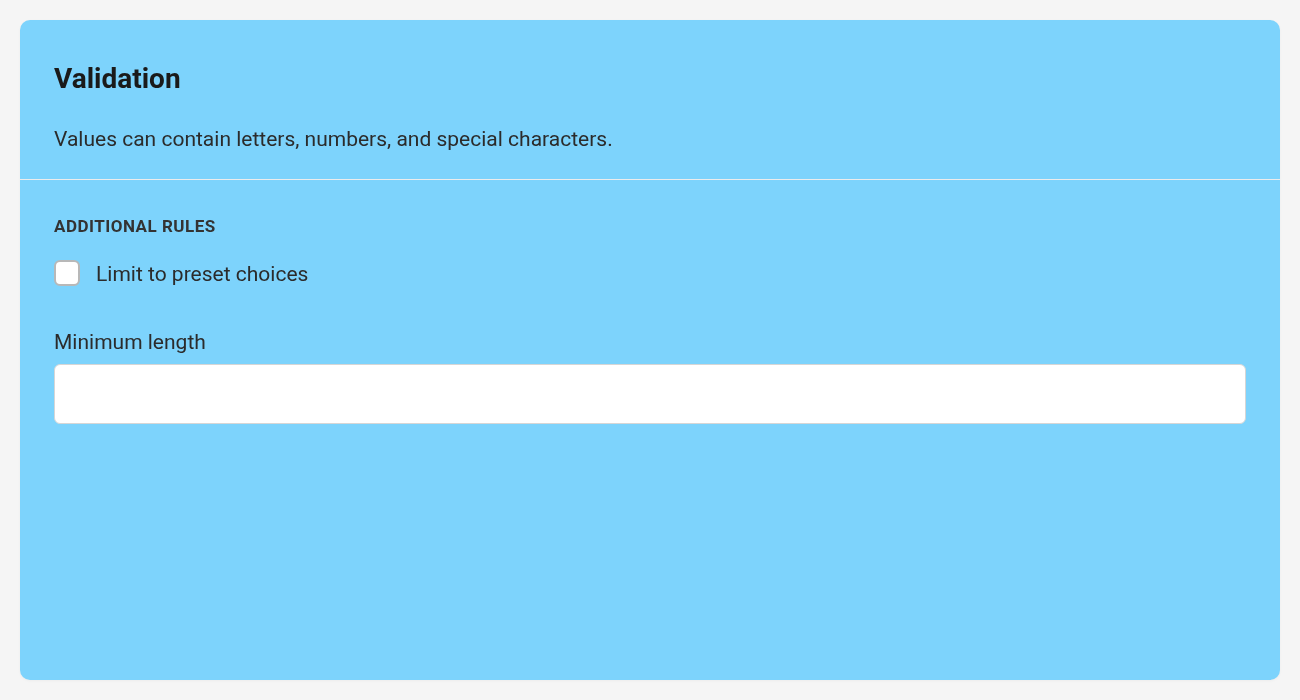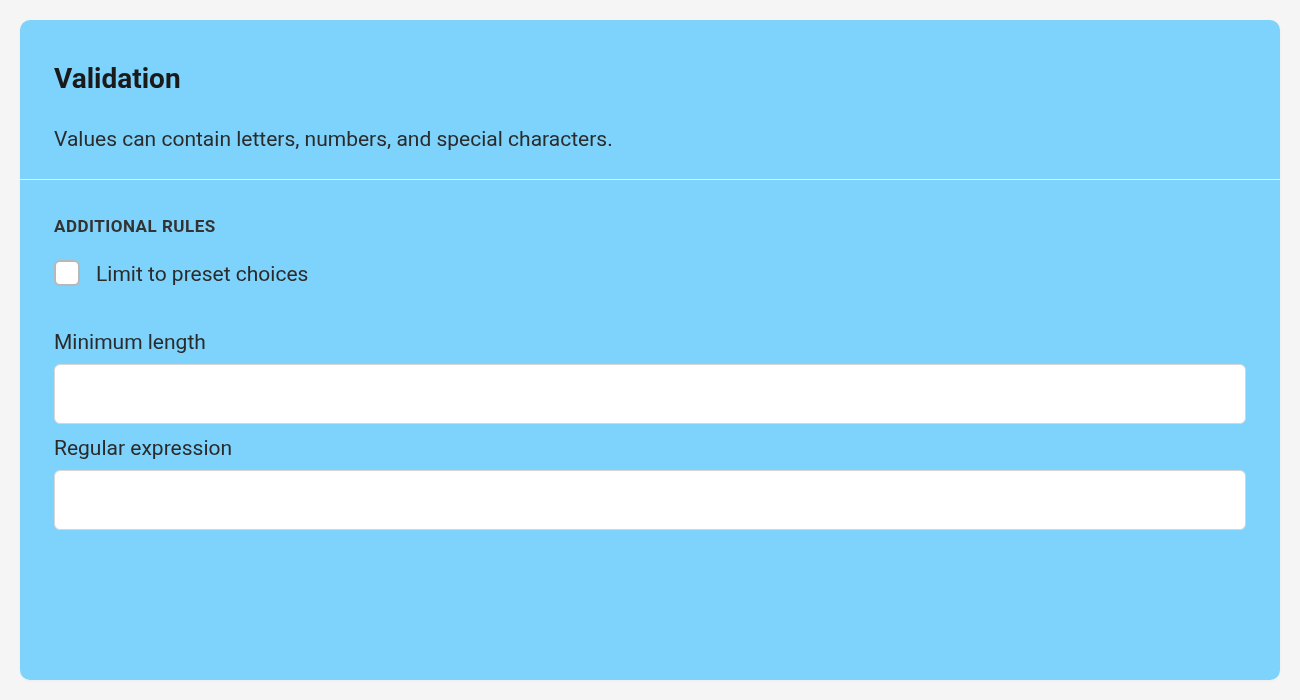--- a/index.html
+++ b/index.html
@@ -106,18 +106,14 @@
       <div class="checkbox" role="checkbox" aria-checked="false"></div>
       <label class="checkbox-label">Limit to preset choices</label>
     </div>
 
 
     <div class="field">
       <label class="field-label">Minimum length</label>
       <input type="text" class="field-input" value="" style="">
     </div>
 
-    <div class="field">
-      <label class="field-label">Regular expression</label>
-      <input type="text" class="field-input" value="" style="">
-    </div>
   </div>
 </div>
 
 </body></html>

